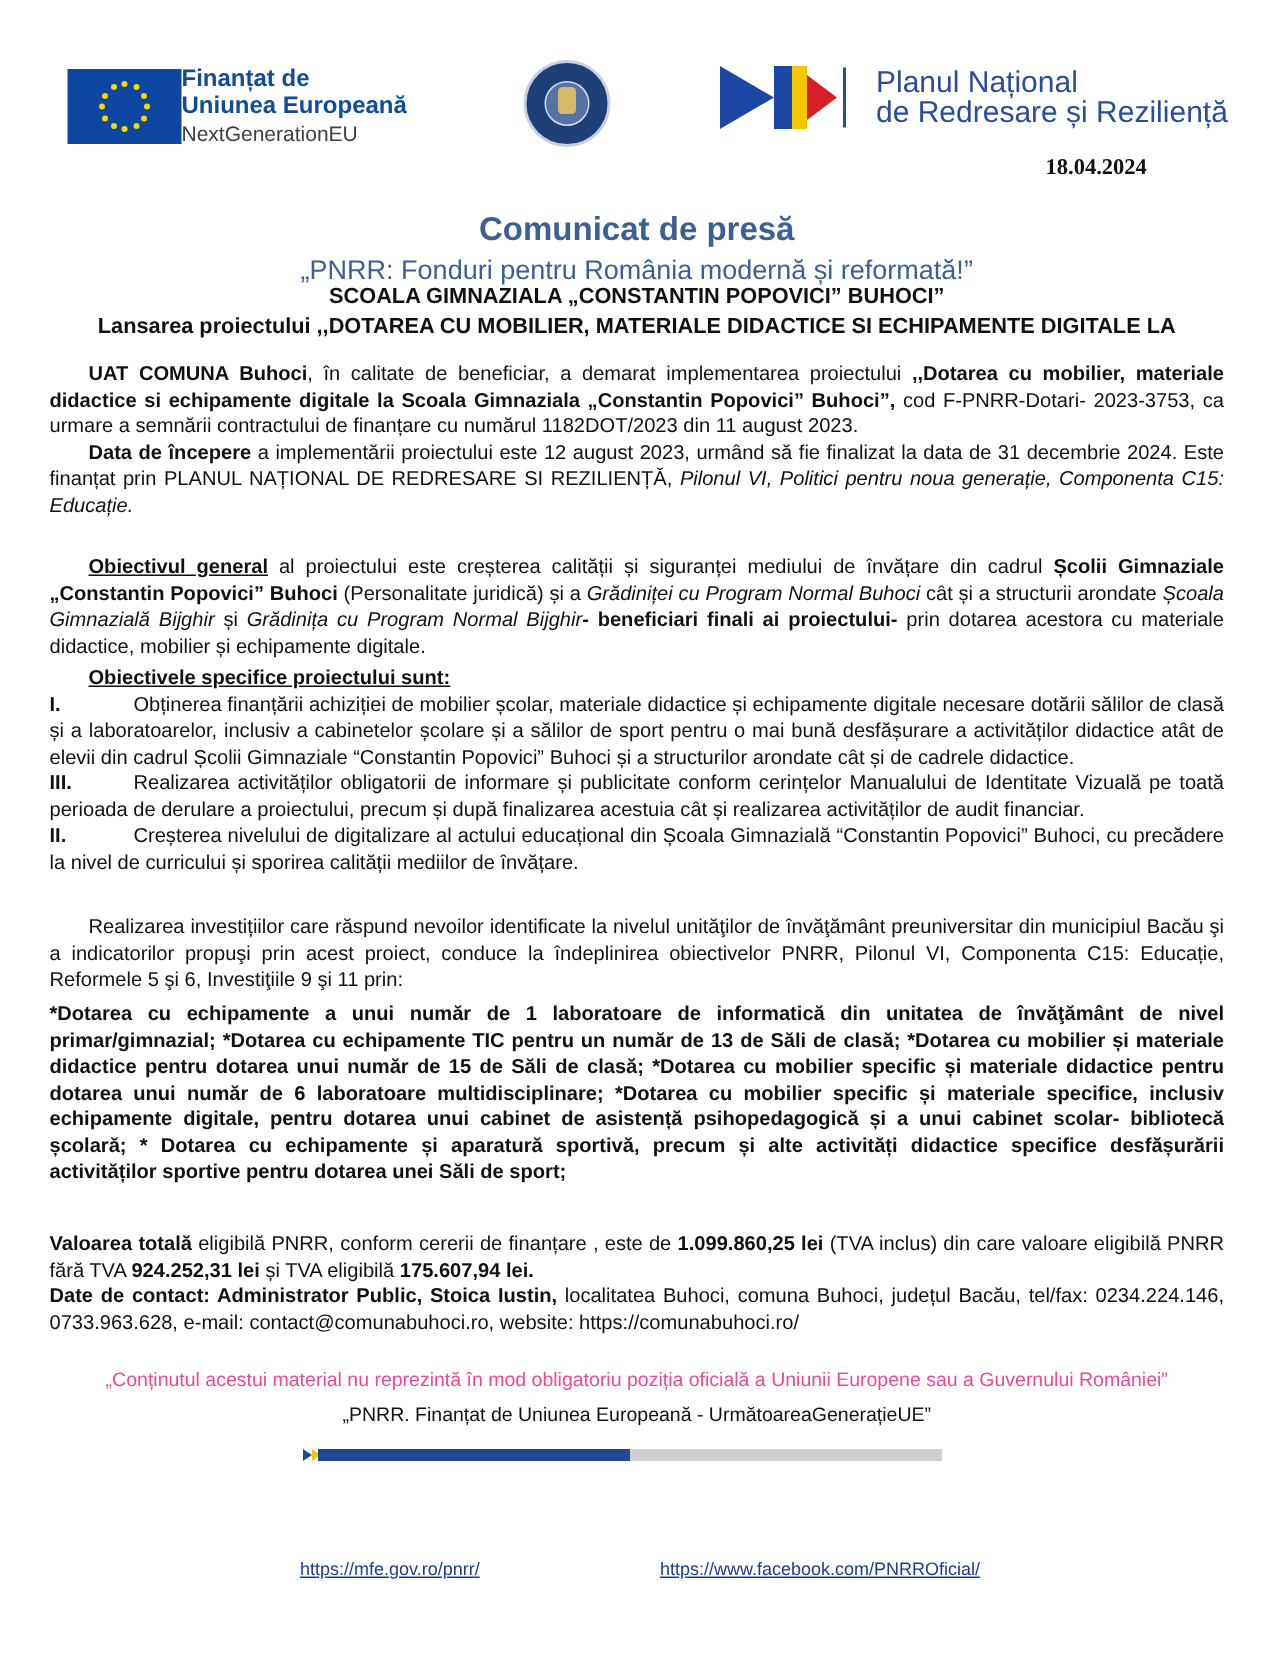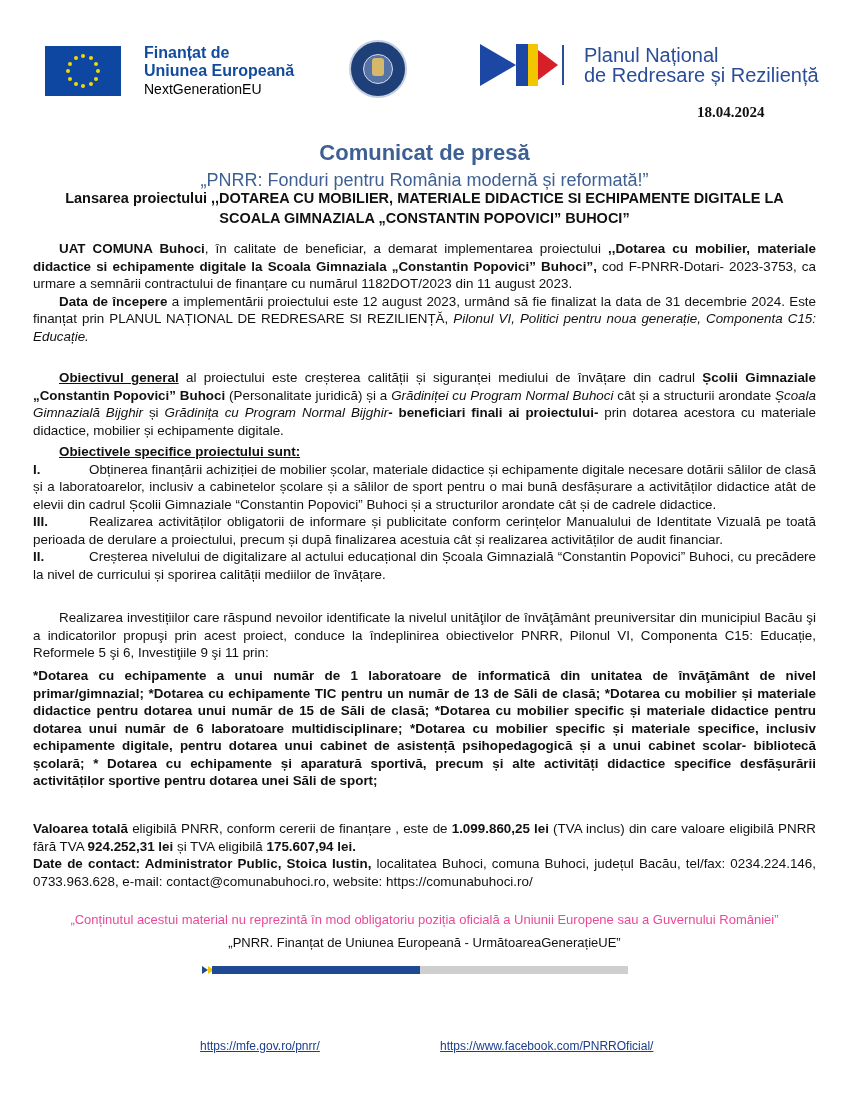--- a/index.html
+++ b/index.html
@@ -2,23 +2,23 @@
 <html><head>
 <meta charset="utf-8">
 <style>
   html, body { margin:0; padding:0; background:#ffffff; }
   body { width:849px; height:1106px; position:relative; overflow:hidden; font-family:"Liberation Sans", sans-serif; color:#111; }
   .abs { position:absolute; }
   
   #eu-logo { left:45px; top:44px; display:flex; align-items:center; }
   .eu-flag { width:76px; height:50px; background:#0e47a1; position:relative; }
   .eu-flag .star { position:absolute; width:4px; height:4px; background:#f5d800; border-radius:50%; }
-  .eu-text { margin-left:23px; line-height:18px; }
+  .eu-text { margin-left:0; line-height:18px; }
   .eu-t1 { color:#114b9c; font-weight:bold; font-size:16px; }
-  .eu-t3 { color:#000000; font-size:14px; }
+  .eu-t3 { color:#404040; font-size:14px; }
   #gov-seal { left:349px; top:40px; width:58px; height:58px; border-radius:50%; background:#1f3f78; border:2px solid #c6d0e2; box-sizing:border-box; }
   #gov-seal .inner { position:absolute; left:12px; top:12px; width:30px; height:30px; border-radius:50%; background:#5573a6; border:1px solid #d5dbe8; box-sizing:border-box; }
   #gov-seal .eagle { position:absolute; left:21px; top:16px; width:12px; height:18px; background:#d7b86b; border-radius:3px; }
   #pnrr-logo { left:480px; top:44px; display:flex; align-items:center; }
   .pnrr-mark { width:78px; height:42px; position:relative; }
   .pnrr-mark .tri { position:absolute; top:0; width:0; height:0; border-top:21px solid transparent; border-bottom:21px solid transparent; }
   .pnrr-mark .t1 { left:0; border-left:36px solid #1d47a5; }
   .pnrr-mark .t2 { left:36px; width:12px; height:42px; background:#1d47a5; border:none; }
   .pnrr-mark .t3 { left:48px; width:10px; height:42px; background:#f2c700; border:none; }
   .pnrr-mark .t4 { left:58px; border-left:20px solid #d61f26; border-top-width:15px; border-bottom-width:15px; top:6px; }
@@ -93,22 +93,22 @@
     <div>Planul Național</div>
     <div>de Redresare și Reziliență</div>
   </div>
 </div>
 
 <div id="date" class="abs">18.04.2024</div>
 
 <div id="title" class="abs center">Comunicat de presă</div>
 <div id="slogan" class="abs center">„PNRR: Fonduri pentru România modernă și reformată!”</div>
 <div id="project-title" class="abs center">
+  <div>SCOALA GIMNAZIALA „CONSTANTIN POPOVICI” BUHOCI”</div>
   <div>Lansarea proiectului ,,DOTAREA CU MOBILIER, MATERIALE DIDACTICE SI ECHIPAMENTE DIGITALE LA</div>
-  <div>SCOALA GIMNAZIALA „CONSTANTIN POPOVICI” BUHOCI”</div>
 </div>
 
 <div id="intro" class="abs para">
   <div><span class="indent"></span><b>UAT COMUNA Buhoci</b><span>, în calitate de beneficiar, a demarat implementarea proiectului </span><b>,,Dotarea cu mobilier, materiale didactice si echipamente digitale la Scoala Gimnaziala „Constantin Popovici” Buhoci”,</b><span> cod F-PNRR-Dotari- 2023-3753, ca urmare a semnării contractului de finanțare cu numărul 1182DOT/2023 din 11 august 2023.</span></div>
   <div><span class="indent"></span><b>Data de începere</b><span> a implementării proiectului este 12 august 2023, urmând să fie finalizat la data de 31 decembrie 2024. Este finanțat prin PLANUL NAȚIONAL DE REDRESARE SI REZILIENȚĂ, </span><i>Pilonul VI, Politici pentru noua generație, Componenta C15: Educație.</i></div>
 </div>
 
 <div id="objective" class="abs para"><span class="indent"></span><b class="u">Obiectivul general</b><span> al proiectului este creșterea calității și siguranței mediului de învățare din cadrul </span><b>Școlii Gimnaziale „Constantin Popovici” Buhoci</b><span> (Personalitate juridică) și a </span><i>Grădiniței cu Program Normal Buhoci</i><span> cât și a structurii arondate </span><i>Școala Gimnazială Bijghir</i><span> și </span><i>Grădinița cu Program Normal Bijghir</i><b>- beneficiari finali ai proiectului-</b><span> prin dotarea acestora cu materiale didactice, mobilier și echipamente digitale.</span></div>
 
 <div id="specific-objectives" class="abs para">

